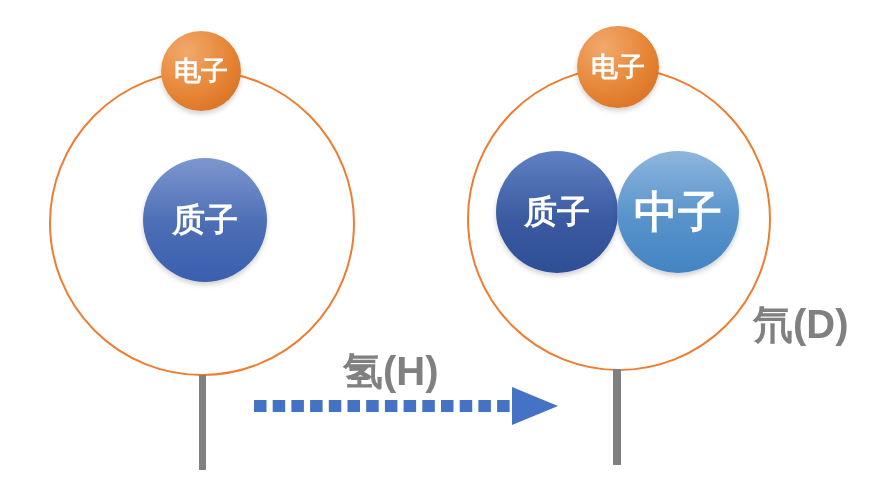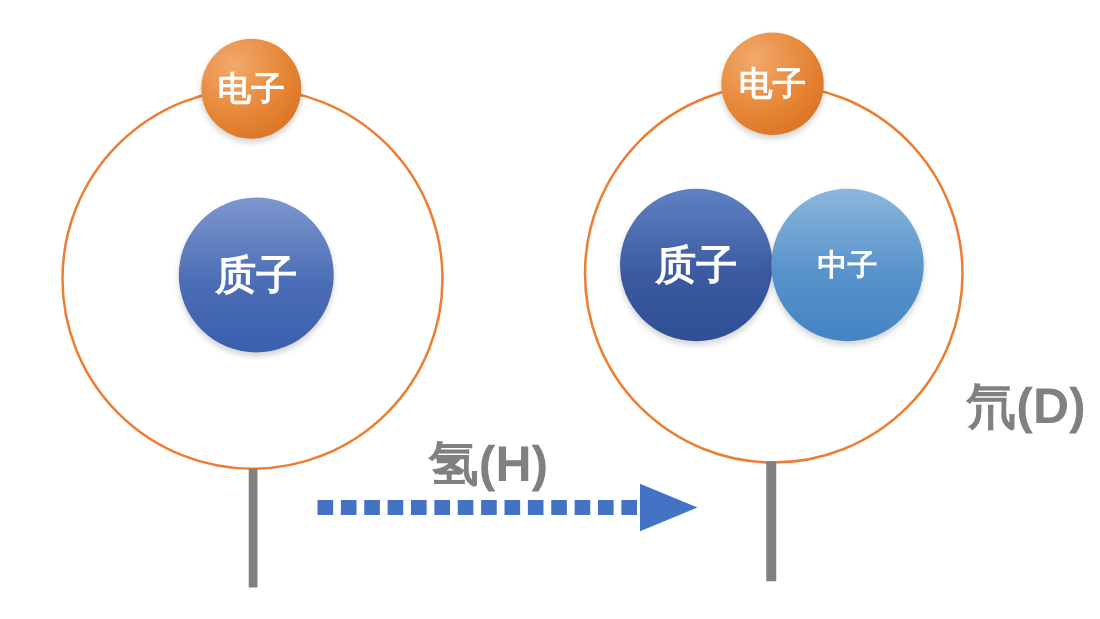--- a/index.html
+++ b/index.html
@@ -40,21 +40,21 @@
   .proton-h {
     background: linear-gradient(to bottom, #7D97CE 0%, #4B6DB5 55%, #3B5FAE 100%);
     font-size: 33px;
   }
   .proton-d {
     background: linear-gradient(to bottom, #5F81C2 0%, #3A59A0 58%, #2E4E96 100%);
     font-size: 33px;
   }
   .neutron {
     background: linear-gradient(to bottom, #8DB6DD 0%, #5893CB 55%, #4384C3 100%);
-    font-size: 24px;
+    font-size: 44px;
   }
   .atom-name {
     position: absolute;
     color: #808080;
     font-size: 40px;
     font-weight: 700;
     white-space: nowrap;
   }
   .arrow-svg {
     position: absolute;
@@ -68,21 +68,21 @@
   .electron-h { left: 161px; top: 31px;  width: 80px;  height: 80px; }
   .proton-h   { left: 143px; top: 158px; width: 124px; height: 124px; }
   .name-h     { left: 343px; top: 300px; margin-top: 44px; }
 
   
   .orbit-d    { left: 467px; top: 67px;  width: 304px; height: 304px; }
   .stand-d    { left: 613px; top: 369px; width: 8px;   height: 96px; }
   .electron-d { left: 577px; top: 26px;  width: 82px;  height: 82px; }
   .proton-d   { left: 496px; top: 151px; width: 122px; height: 122px; }
   .neutron-d  { left: 617px; top: 151px; width: 122px; height: 122px; }
-  .name-d     { left: 753px; top: 297px; margin-left: 20px; }
+  .name-d     { left: 753px; top: 297px; }
 </style>
 </head>
 <body>
 
 <div class="canvas">
 
   <div>
     <div class="orbit orbit-h"></div>
     <div class="stand stand-h"></div>
     <div class="particle proton-h">

